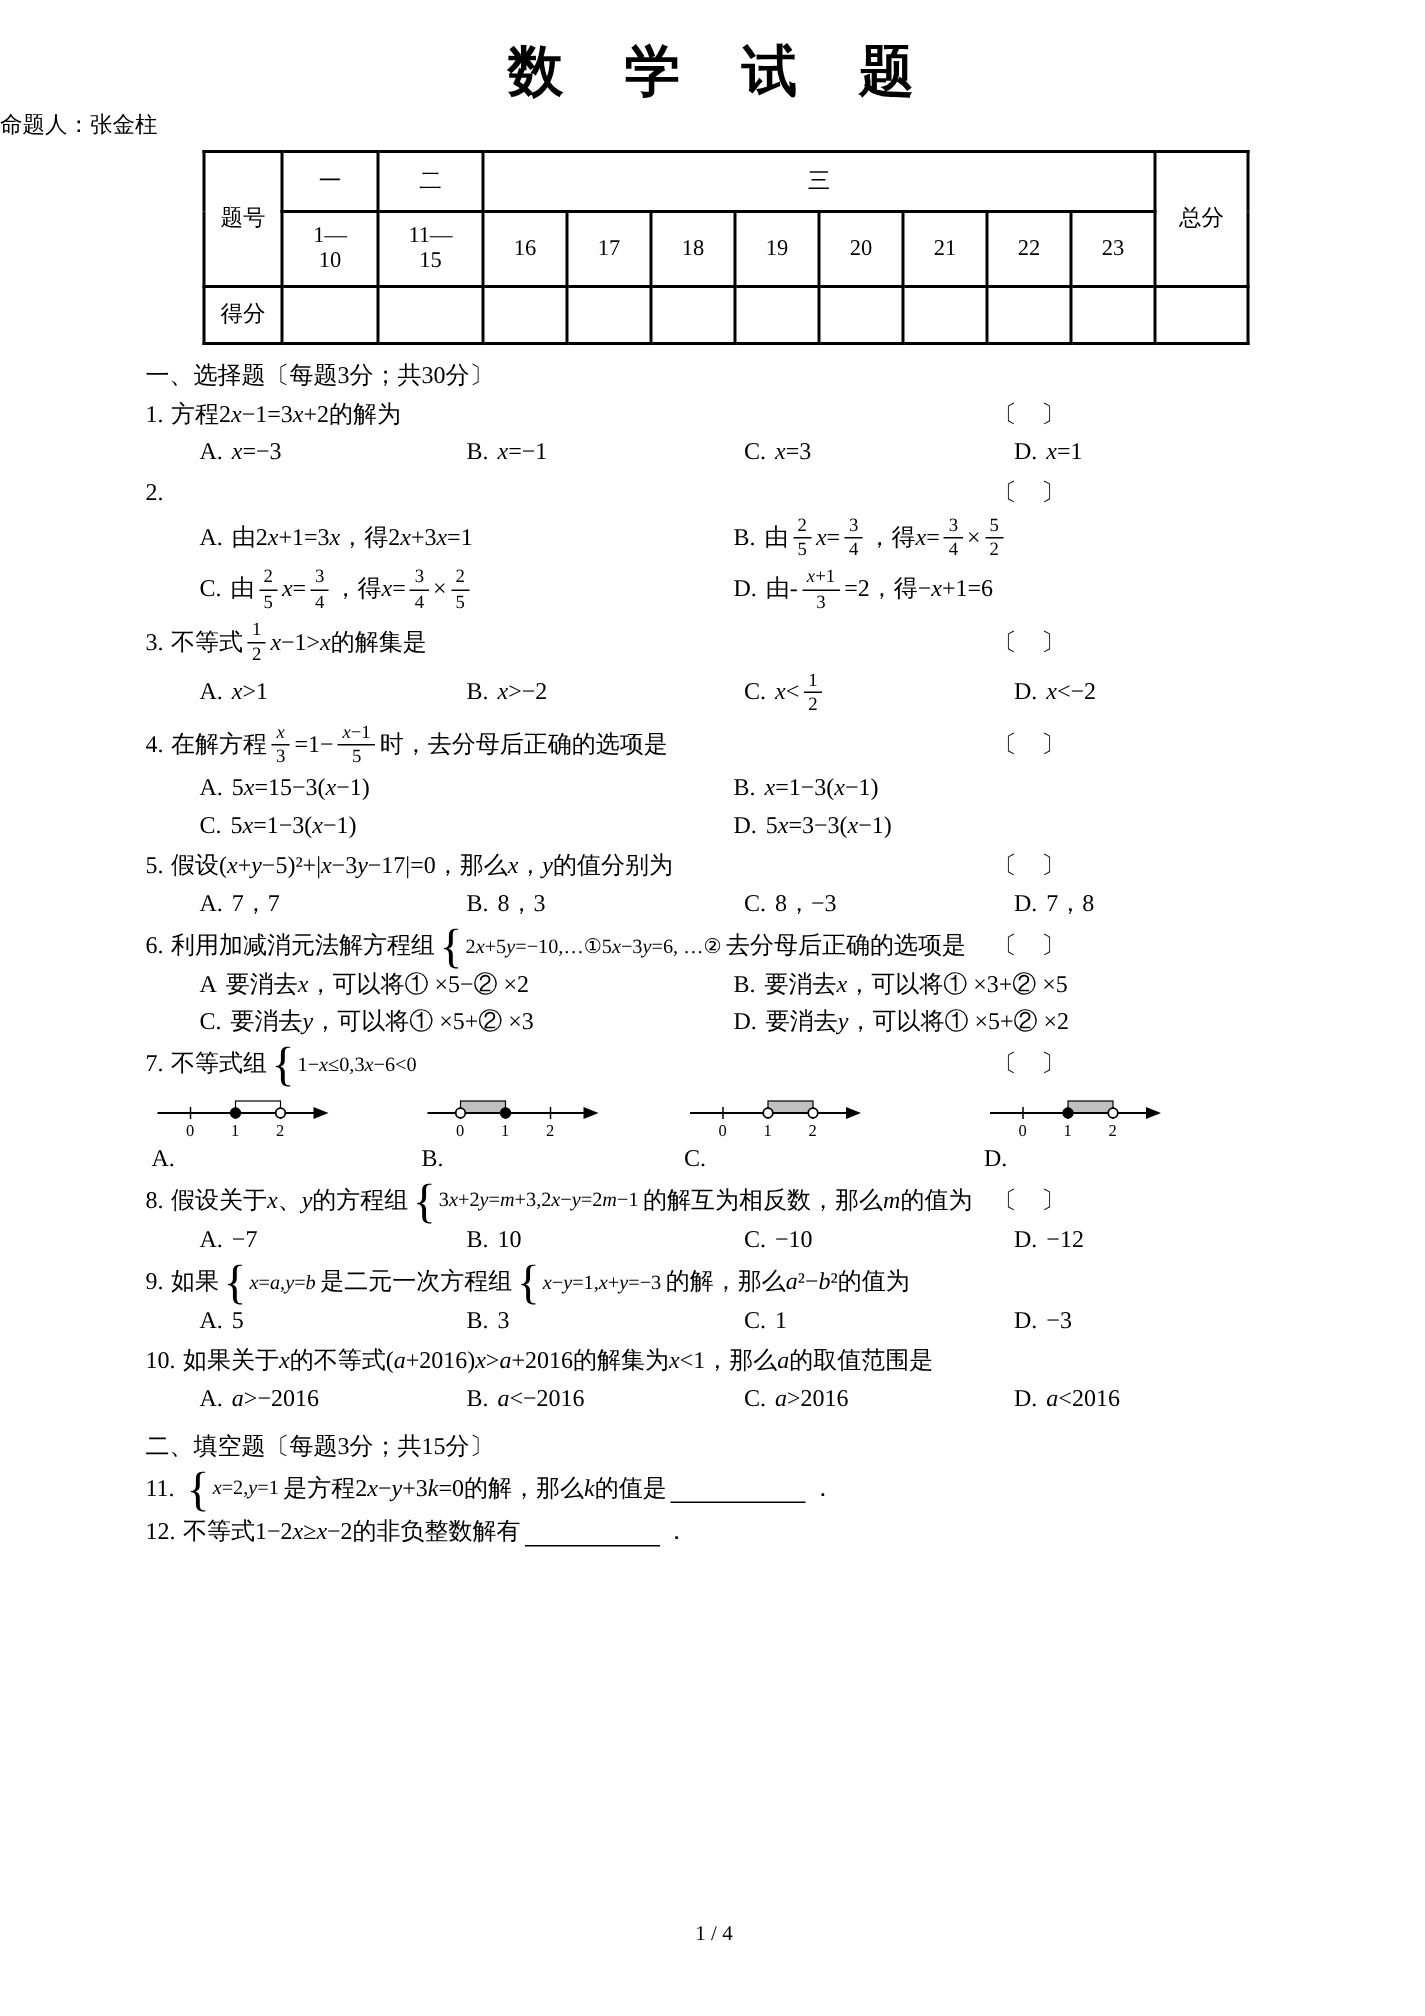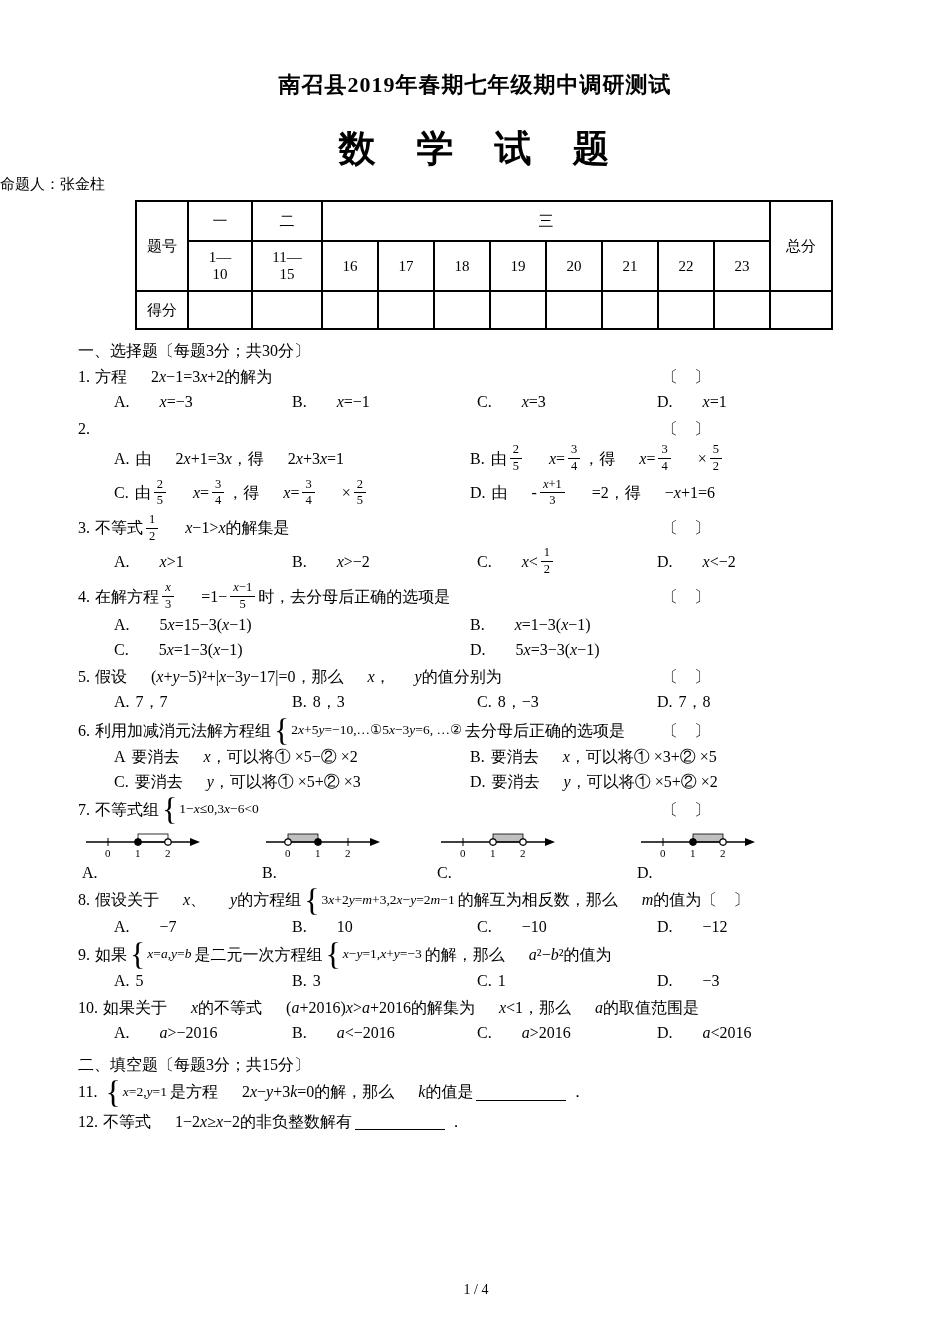--- a/index.html
+++ b/index.html
@@ -16,55 +16,54 @@
   table.score-table{ border-collapse:collapse;margin:6px 0 0 135px;table-layout:fixed; }
   table.score-table td{
     border:2px solid #000;text-align:center;vertical-align:middle;
     font-size:15px;padding:1px 2px;overflow:hidden;
   }
   .row-head td{height:36px;}
   .row-sub td{height:46px;}
   .row-score td{height:34px;}
   td.two-line{white-space:pre-line;line-height:1.15;}
 
-  .content{margin-top:10px;}
+  .content{margin-top:10px;padding-left:19px;}
   .sec-title{margin:10px 0 3px 78px;font-size:16px;}
   .question{margin:1px 60px 3px 78px;}
   .stem{display:flex;align-items:center;white-space:nowrap;min-height:25px;font-size:16px;}
   .qnum{margin-right:5px;}
   .bracket{margin-left:auto;margin-right:180px;white-space:pre;}
   .options{font-size:16px;margin-top:1px;}
   .options.l4{display:grid;grid-template-columns:178px 185px 180px auto;margin-left:36px;}
   .options.l2{display:grid;grid-template-columns:356px auto;margin-left:36px;row-gap:2px;}
   .options.g4{display:grid;grid-template-columns:180px 175px 200px auto;margin-left:4px;margin-top:3px;}
   .option{display:flex;align-items:center;min-height:23px;white-space:nowrap;}
   .olabel{margin-right:6px;}
   .option.graph{flex-direction:column;align-items:flex-start;min-height:46px;}
   .option.graph .olabel{margin:0;}
 
-  .math{white-space:nowrap;margin-left:24px;}
+  .math{white-space:nowrap;}
   .math i,.frac i,.case-line i{font-style:italic;}
   .frac{
     display:inline-flex;flex-direction:column;align-items:center;
     vertical-align:middle;font-size:12.5px;line-height:1.25;margin:0 3px;text-align:center;
   }
   .frac .fnum{border-bottom:1.2px solid #000;padding:0 3px;}
   .frac .fden{padding:0 3px;}
   .cases{display:inline-flex;align-items:center;margin:0 3px;vertical-align:middle;}
   .cases .brace{font-size:32px;line-height:0.85;font-weight:400;margin-right:2px;}
   .case-lines{display:inline-flex;flex-direction:row;font-size:13.5px;line-height:1.35;text-align:left;}
   .blank{display:inline-block;width:90px;height:17px;border-bottom:1.2px solid #000;margin:0 3px;}
   .footer{position:absolute;left:2px;right:0;bottom:44px;text-align:center;font-size:14px;}
 </style>
 </head>
 <body>
 
 <div class="page">
 
-  <div class="title">南召县2019年春期七年级期中调研测试</div>
   <div class="big-title">数　学　试　题</div>
   <div class="author">命题人：张金柱</div>
 
   <table class="score-table">
     <colgroup>
       <col style="width:52px">
         <col style="width:64px">
         <col style="width:70px">
       <col style="width:56px">
         <col style="width:56px">

